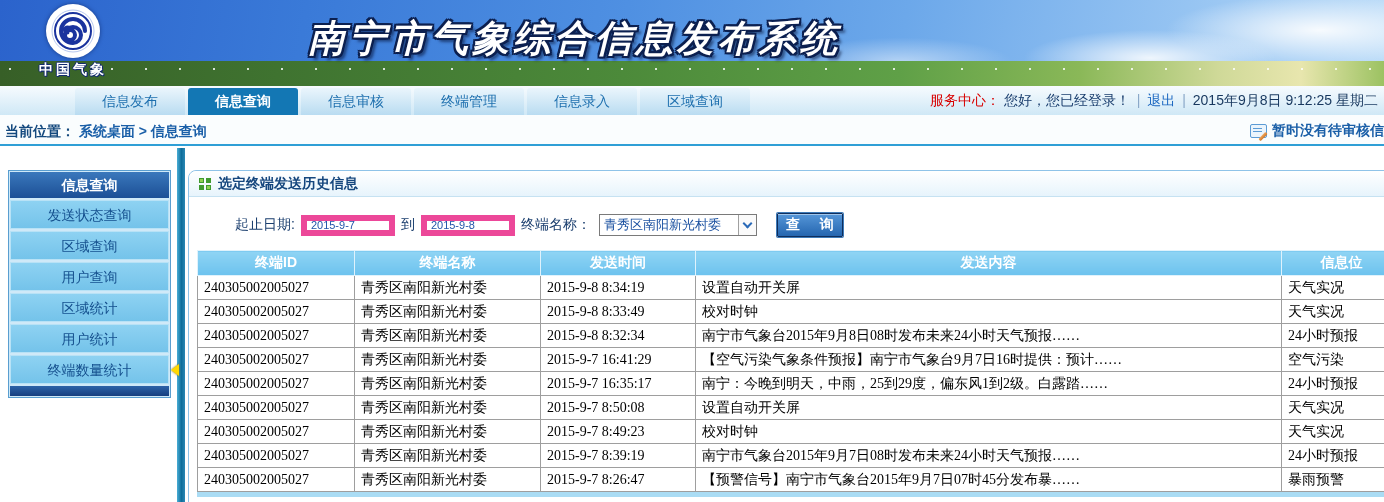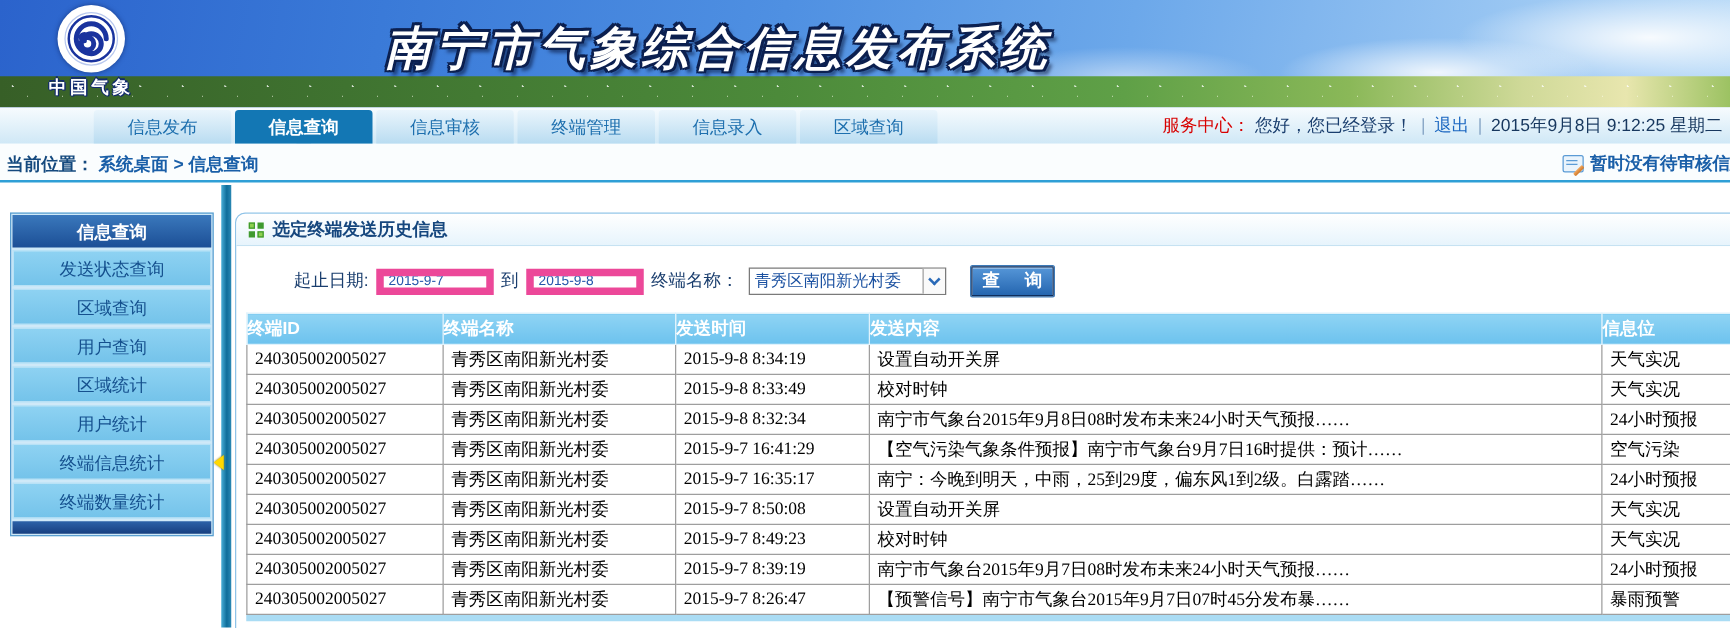--- a/index.html
+++ b/index.html
@@ -97,21 +97,21 @@
   .combo-btn { width:18px; height:100%; border-left:1px solid #a0a0a0; display:flex; align-items:center; justify-content:center; background:#fafafa; }
   .chev { width:7px; height:7px; border-right:2px solid #2a6ab8; border-bottom:2px solid #2a6ab8;
     transform:rotate(45deg); margin-top:-3px; }
   .query-btn { margin-left:14px; width:66px; height:24px; font-size:14px; font-weight:bold; color:#fff;
     letter-spacing:8px; padding-left:8px; cursor:pointer; border:1px solid #0f2e5c; border-radius:1px;
     background:linear-gradient(#5596d8,#2566b0); box-shadow:inset 0 1px 0 rgba(255,255,255,.45), 0 0 0 1px #3d7ab8; }
 
   
   .hist-table { margin-left:8px; border-collapse:collapse; table-layout:fixed; width:1204px;
     font-family:"Liberation Serif","DejaVu Serif",serif; }
-  .hist-table th { height:25px; font-size:14px; font-weight:bold; color:#fff; text-align:left;
+  .hist-table th { height:25px; font-size:14px; font-weight:bold; color:#fff; text-align:center;
     background:linear-gradient(#8fd4f4,#6cc2ee); border:1px solid #dff2fc; font-family:"Liberation Sans",sans-serif; }
   .hist-table td { height:24px; font-size:14px; color:#000; border:1px solid #9e9e9e; padding:1px 6px;
     white-space:nowrap; overflow:hidden; background:#fff; }
   .panel-bottom { height:5px; background:#aadcf4; margin-left:8px; width:1204px; }
 </style>
 </head>
 <body>
 
 <div class="banner">
   <div class="grass"></div>
@@ -163,21 +163,20 @@
 <div class="page-body">
 
   <div class="sidebar">
     <div class="side-head">信息查询</div>
     <div id="side-items">
         <div class="side-item">发送状态查询</div>
         <div class="side-item">区域查询</div>
         <div class="side-item">用户查询</div>
         <div class="side-item">区域统计</div>
         <div class="side-item">用户统计</div>
-        <div class="side-item">终端信息统计</div>
         <div class="side-item">终端数量统计</div>
       </div>
     <div class="side-foot"></div>
   </div>
 
   <div class="divider">
     <div class="collapse-arrow"></div>
   </div>
 
   <div class="panel">

